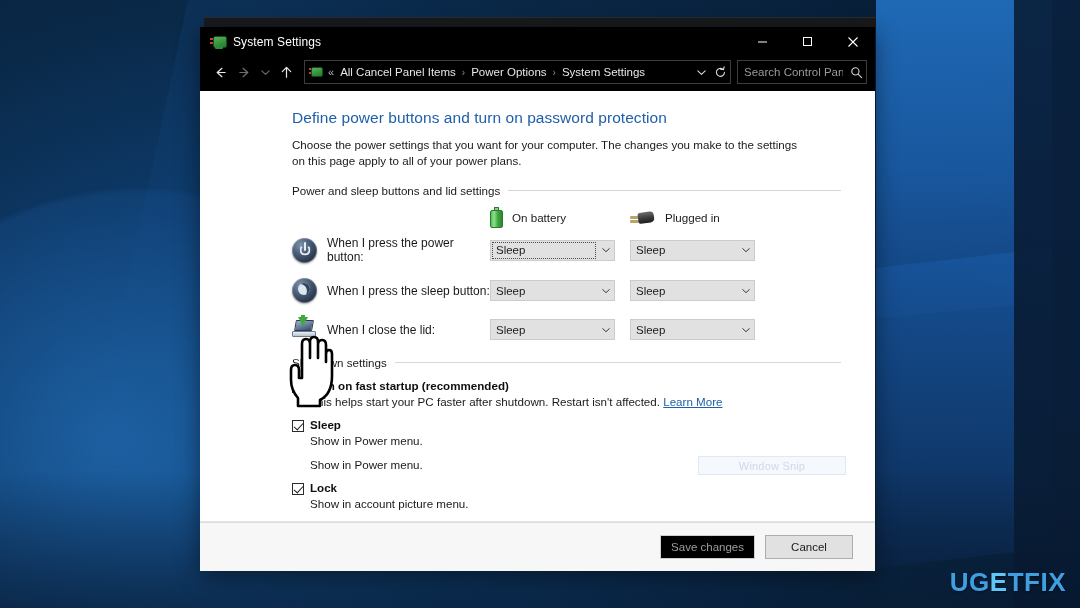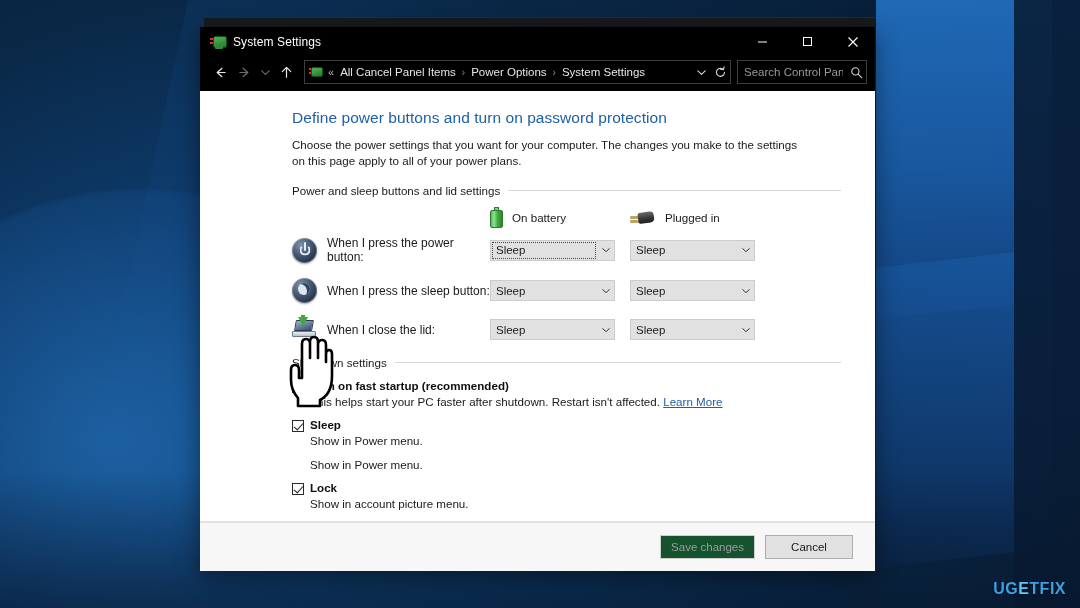--- a/index.html
+++ b/index.html
@@ -68,21 +68,21 @@
     left: 120px; top: -60px;
     width: 380px; height: 760px;
     background: linear-gradient(100deg, rgba(18,70,128,0.25) 0%, rgba(18,70,128,0) 70%);
     transform: skewX(-12deg);
   }
 
   
   .watermark {
     position: absolute;
     right: 14px; bottom: 10px;
-    font-size: 16px;
+    font-size: 26px;
     font-weight: bold;
     letter-spacing: 0.5px;
     color: #3f9fe0;
     text-shadow: 0 1px 2px rgba(0,0,0,0.5);
     user-select: none;
   }
   .watermark .wm-mid { color: #5fc6f5; }
 
   
   .bg-window-sliver {
@@ -598,21 +598,21 @@
     font-family: "Liberation Sans", sans-serif;
     background: #e1e1e1;
     border: 1px solid #adadad;
     color: #1a1a1a;
     padding: 0 10px;
     box-sizing: border-box;
   }
   .btn.disabled {
     color: #9d9d9d;
     border-color: #cfcfcf;
-    background: #14532d;
+    background: #000000;
     margin-left: 39px;
   }
 
   .content-divider {
     position: absolute;
     left: 0; right: 0;
     bottom: 0;
     height: 1px;
     background: #e6e6e6;
   }
@@ -850,20 +850,21 @@
 
         <div class="cb-desc">Show in Power menu.</div>
 
         <div class="cb-row">
           <span class="checkbox checked"></span>
           <span class="cb-label">Lock</span>
         </div>
         <div class="cb-desc">Show in account picture menu.</div>
       </div>
 
+      <div class="window-snip">Window Snip</div>
 
       <div class="hand-cursor">
         <svg width="46" height="78" viewBox="0 0 46 78">
           <path d="M14 30 L14 12 Q14 7 18 7 Q22 7 22 12 L22 26
                    L22 10 Q22 5 26 5 Q30 5 30 10 L30 26
                    L30 13 Q30 8 34 8 Q38 8 38 13 L38 30
                    L38 22 Q38 18 41 18 Q44 18 44 22 L44 44
                    Q44 62 32 68 L32 74 L10 74 L10 66
                    Q3 58 3 48 L3 38 Q3 33 7 33 Q11 33 11 38 L11 46 L14 46 Z" fill="#ffffff" stroke="#000000" stroke-width="2.6" stroke-linejoin="round"></path>
         </svg>

